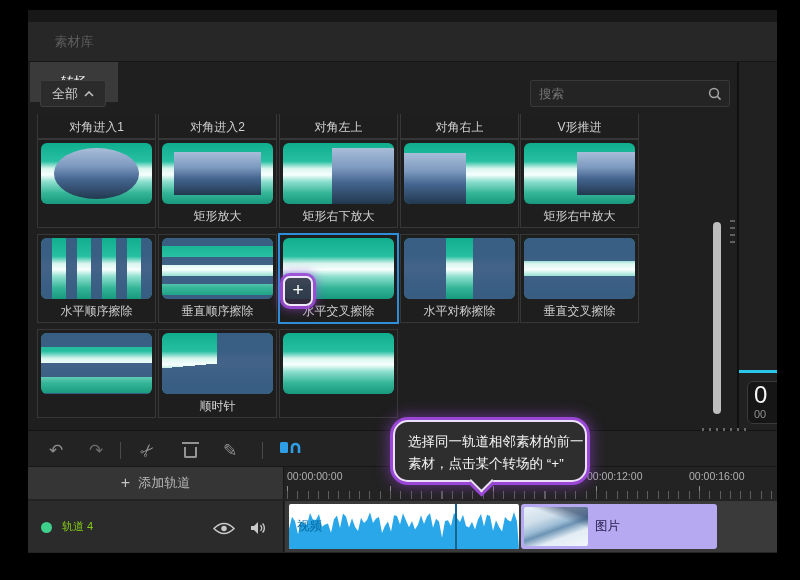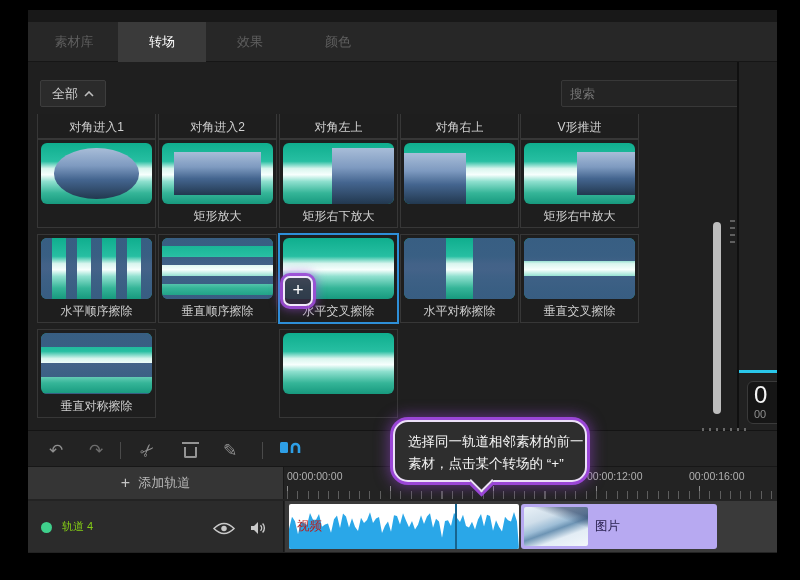--- a/index.html
+++ b/index.html
@@ -1,25 +1,25 @@
 <!DOCTYPE html>
 <html><head>
 <meta charset="utf-8">
 <style>
   html,body{margin:0;padding:0;background:#000;}
   body{width:800px;height:580px;position:relative;font-family:"Liberation Sans",sans-serif;overflow:hidden;}
   .window{position:absolute;left:28px;top:10px;width:749px;height:543px;background:#1f1f1f;overflow:hidden;}
   
   .titlebar{position:absolute;left:0;top:0;width:100%;height:12px;background:#181818;}
-  .tabs{position:absolute;left:0;top:12px;width:100%;height:40px;background:#272727;border-bottom:1px solid #161616;display:flex;padding-left:2px;box-sizing:border-box;}
+  .tabs{position:absolute;left:0;top:12px;width:100%;height:40px;background:#272727;border-bottom:1px solid #161616;display:flex;padding-left:2px;box-sizing:border-box;flex-direction:column;}
   .tab{width:88px;height:40px;line-height:40px;text-align:center;font-size:13px;color:#5f5f5f;cursor:default;}
   .tab.active{background:#3a3a3a;color:#ffffff;}
   
   .filter{position:absolute;left:12px;top:70px;width:64px;height:25px;background:#2b2b2b;border:1px solid #3d3d3d;border-radius:2px;display:flex;align-items:center;justify-content:center;gap:6px;color:#cfcfcf;font-size:13px;}
-  .search{position:absolute;left:502px;top:70px;width:198px;height:25px;background:#242424;border:1px solid #383838;border-radius:2px;display:flex;align-items:center;margin-left:31px;}
+  .search{position:absolute;left:502px;top:70px;width:198px;height:25px;background:#242424;border:1px solid #383838;border-radius:2px;display:flex;align-items:center;}
   .search input{flex:1;background:transparent;border:none;outline:none;color:#9a9a9a;font-size:12.5px;padding:0 8px;font-family:"Liberation Sans",sans-serif;}
   .search .mag{margin-right:7px;}
   
   .cell{position:absolute;width:119px;height:89px;border:1px solid #373737;background:#1e1e1e;box-sizing:border-box;}
   .cell.partial{height:25px;border-top:none;}
   .cell.selected{border-color:#2e8fd8;box-shadow:0 0 0 1px #2e8fd8;}
   .col1{left:9px}.col2{left:130px}.col3{left:251px}.col4{left:372px}.col5{left:492px}
   .rowp{top:104px}.row1{top:129px}.row2{top:224px}.row3{top:319px}
   .clabel{position:absolute;left:0;right:0;bottom:0;height:22px;line-height:22px;text-align:center;color:#d2d2d2;font-size:12px;white-space:nowrap;}
   .thumb{position:absolute;left:3px;right:3px;top:3px;bottom:23px;border-radius:6px;overflow:hidden;
@@ -64,21 +64,21 @@
   .th-icon{position:absolute;top:20px;cursor:pointer;}
   
   .ruler{position:absolute;left:257px;top:36px;width:492px;height:33px;text-align:right;}
   .ruler .tlabel{position:absolute;top:3px;font-size:10.5px;color:#b0b0b0;white-space:nowrap;}
   .ticks-minor{position:absolute;left:2px;right:4px;bottom:1px;height:8px;background:repeating-linear-gradient(90deg,#5e5e5e 0 1px,transparent 1px 10.3px);}
   .ticks-major{position:absolute;left:2px;right:4px;bottom:1px;height:13px;background:repeating-linear-gradient(90deg,#8a8a8a 0 1px,transparent 1px 103px);}
   
   .lane{position:absolute;left:257px;top:70px;width:492px;height:51px;background:#3a3a3a;}
   .clip-video{position:absolute;left:4px;top:3px;width:230px;height:45px;background:#ffffff;border-radius:2px;overflow:hidden;cursor:pointer;}
   .clip-video svg{position:absolute;left:0;bottom:0;}
-  .clip-vlabel{position:absolute;left:8px;top:14px;font-size:12.5px;color:#b91c1c;z-index:2;}
+  .clip-vlabel{position:absolute;left:8px;top:14px;font-size:12.5px;color:#0369a1;z-index:2;}
   .clip-cut{position:absolute;left:166px;top:0;width:2px;height:45px;background:#17648f;z-index:3;}
   .clip-image{position:absolute;left:236px;top:3px;width:196px;height:45px;background:#b7a9f1;border-radius:3px;overflow:hidden;cursor:pointer;}
   .clip-photo{position:absolute;left:3px;top:3px;width:64px;height:39px;border-radius:2px;
     background:linear-gradient(200deg,rgba(40,60,95,.6) 0 16%,transparent 34%),
                linear-gradient(160deg,#e9f1f7 0%,#cfdeea 30%,#9dbdd6 46%,#6d94b4 55%,#e3edf5 72%,#f2f7fb 100%);}
   .clip-ilabel{position:absolute;left:74px;top:14px;font-size:12.5px;color:#2a2150;}
   
   .tooltip{position:absolute;left:365px;top:410px;width:194px;height:62px;background:#2e2e2e;border:2px solid #ece0f8;border-radius:15px;
     box-shadow:0 0 0 3px #9a46d6,0 0 14px 5px rgba(154,70,214,.5);z-index:20;color:#f5f5f5;font-size:13.5px;line-height:22px;padding:9px 0 0 13px;box-sizing:border-box;}
   .tip-arrow{position:absolute;left:78px;bottom:-9px;width:15px;height:15px;background:#2e2e2e;transform:rotate(45deg);
@@ -183,21 +183,26 @@
     <div class="thumb">
         <div class="shape sh-split-v"></div>
       </div>
     <div class="clabel">垂直交叉擦除</div>
   </div>
 
   <div class="cell row3 col1">
     <div class="thumb">
         <div class="shape sh-bands"></div>
       </div>
-    <div class="clabel">垂直对称擦除</div>
+  </div>
+  <div class="cell row3 col2">
+    <div class="thumb">
+        <div class="shape sh-clock"></div>
+      </div>
+    <div class="clabel">顺时针</div>
   </div>
   <div class="cell row3 col3">
     <div class="thumb"></div>
   </div>
 
   <div class="vscroll"></div>
   <div class="vgrip"></div>
   <div class="panel-divider"></div>
 
   <div class="sliver"></div>

